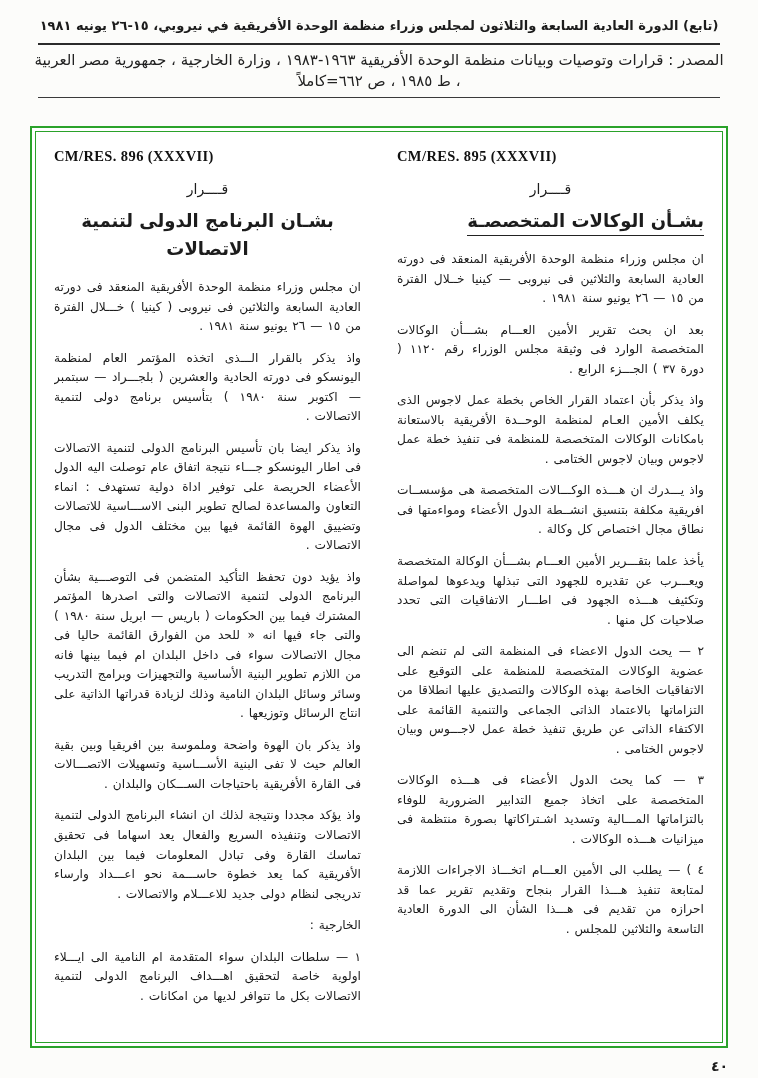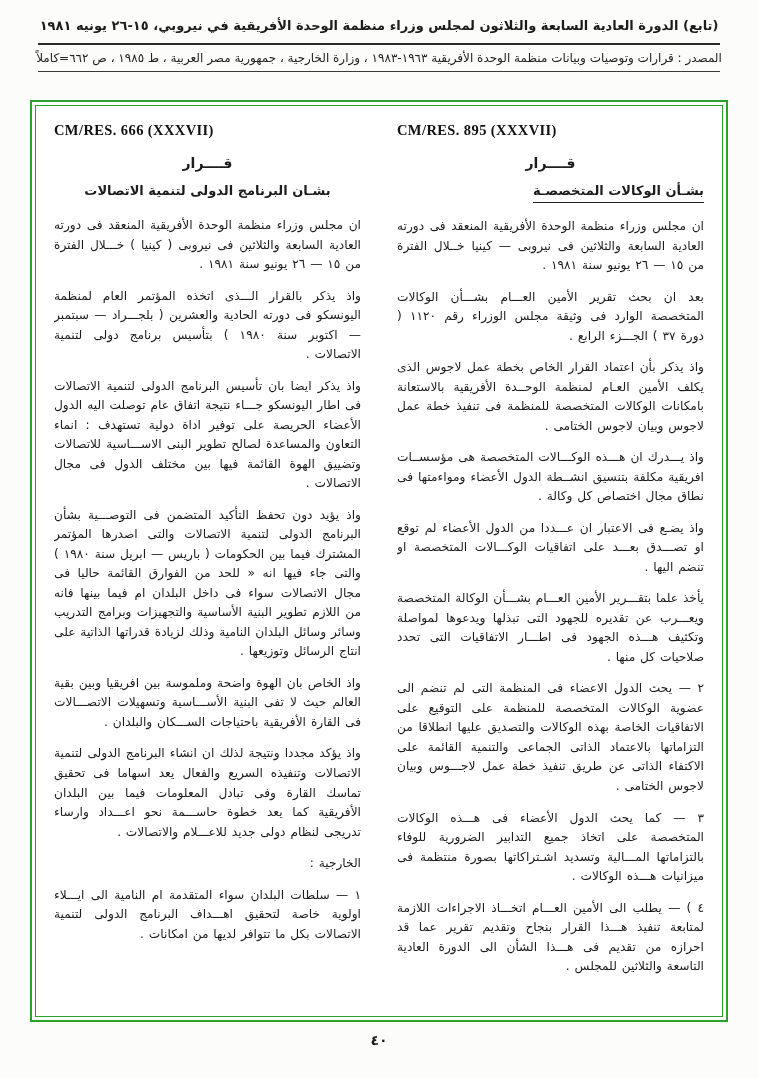--- a/index.html
+++ b/index.html
@@ -19,21 +19,21 @@
     font-size: 13px;
     font-weight: bold;
     line-height: 1.5;
   }
   .rule { border: none; }
   .rule-thick { border-top: 2.5px solid #2b2b2b; margin: 7px 8px 4px 8px; }
   .rule-thin  { border-top: 1px   solid #3a3a3a; margin: 4px 8px 0 8px; }
   .header-source {
     direction: rtl;
     text-align: center;
-    font-size: 12px;
+    font-size: 15px;
     color: #222;
     line-height: 1.4;
     padding: 1px 0;
   }
 
   
   .frame-outer {
     margin-top: 28px;
     border: 2px solid #2aa22a;
     padding: 3px;
@@ -62,27 +62,27 @@
     font-weight: bold;
     font-size: 14.5px;
     letter-spacing: 0.4px;
     margin-bottom: 16px;
     color: #111;
   }
   .res-title {
     direction: rtl;
     text-align: center;
     font-size: 14px;
-    font-weight: bold;
+    font-weight: normal;
     letter-spacing: 1px;
     margin-bottom: 10px;
   }
   .res-subtitle {
     direction: rtl;
-    font-size: 13px;
+    font-size: 18px;
     font-weight: bold;
     margin-bottom: 14px;
     line-height: 1.6;
   }
   .res-subtitle.align-start { text-align: right; }
   .res-subtitle.align-center { text-align: center; }
   .res-subtitle .subtitle-text.underlined {
     display: inline-block;
     border-bottom: 1.5px solid #222;
     padding-bottom: 0;
@@ -93,21 +93,20 @@
     direction: rtl;
     text-align: justify;
     font-size: 12.2px;
     line-height: 1.6;
     margin-bottom: 12px;
     word-spacing: 1px;
   }
 
   
   .page-number {
-    text-align: center;
     font-size: 14px;
     font-weight: bold;
     margin-top: 10px;
     direction: rtl;
   }
 </style>
 </head>
 <body>
 
 <div class="page">
@@ -132,50 +131,49 @@
           <div class="paragraphs">
 
               <p class="para">ان مجلس وزراء منظمة الوحدة الأفريقية المنعقد فى دورته العادية السابعة والثلاثين فى نيروبى — كينيا خــلال الفترة من ١٥ — ٢٦ يونيو سنة ١٩٨١ .</p>
 
               <p class="para">بعد ان بحث تقرير الأمين العـــام بشـــأن الوكالات المتخصصة الوارد فى وثيقة مجلس الوزراء رقم ١١٢٠ ( دورة ٣٧ ) الجـــزء الرابع .</p>
 
               <p class="para">واذ يذكر بأن اعتماد القرار الخاص بخطة عمل لاجوس الذى يكلف الأمين العـام لمنظمة الوحــدة الأفريقية بالاستعانة بامكانات الوكالات المتخصصة للمنظمة فى تنفيذ خطة عمل لاجوس وبيان لاجوس الختامى .</p>
 
               <p class="para">واذ يـــدرك ان هـــذه الوكـــالات المتخصصة هى مؤسســات افريقية مكلفة بتنسيق انشــطة الدول الأعضاء ومواءمتها فى نطاق مجال اختصاص كل وكالة .</p>
 
-              <p class="para">واذ يضـع فى الاعتبار ان عـــددا من الدول الأعضاء لم توقع او تصـــدق بعـــد على اتفاقيات الوكـــالات المتخصصة او تنضم اليها .</p>
 
               <p class="para">يأخذ علما بتقـــرير الأمين العـــام بشـــأن الوكالة المتخصصة ويعـــرب عن تقديره للجهود التى تبذلها ويدعوها لمواصلة وتكثيف هـــذه الجهود فى اطـــار الاتفاقيات التى تحدد صلاحيات كل منها .</p>
 
               <p class="para">٢ — يحث الدول الاعضاء فى المنظمة التى لم تنضم الى عضوية الوكالات المتخصصة للمنظمة على التوقيع على الاتفاقيات الخاصة بهذه الوكالات والتصديق عليها انطلاقا من التزاماتها بالاعتماد الذاتى الجماعى والتنمية القائمة على الاكتفاء الذاتى عن طريق تنفيذ خطة عمل لاجـــوس وبيان لاجوس الختامى .</p>
 
               <p class="para">٣ — كما يحث الدول الأعضاء فى هـــذه الوكالات المتخصصة على اتخاذ جميع التدابير الضرورية للوفاء بالتزاماتها المـــالية وتسديد اشـتراكاتها بصورة منتظمة فى ميزانيات هـــذه الوكالات .</p>
 
               <p class="para">٤ ) — يطلب الى الأمين العـــام اتخـــاذ الاجراءات اللازمة لمتابعة تنفيذ هـــذا القرار بنجاح وتقديم تقرير عما قد احرازه من تقديم فى هـــذا الشأن الى الدورة العادية التاسعة والثلاثين للمجلس .</p>
             </div>
         </section>
 
         <section class="column">
-          <div class="res-ref">CM/RES. 666 (XXXVII)</div>
+          <div class="res-ref">CM/RES. 896 (XXXVII)</div>
           <h2 class="res-title">قــــرار</h2>
           <h3 class="res-subtitle align-center">
             <span class="subtitle-text">بشـان البرنامج الدولى لتنمية الاتصالات</span>
           </h3>
           <div class="paragraphs">
 
               <p class="para">ان مجلس وزراء منظمة الوحدة الأفريقية المنعقد فى دورته العادية السابعة والثلاثين فى نيروبى ( كينيا ) خـــلال الفترة من ١٥ — ٢٦ يونيو سنة ١٩٨١ .</p>
 
               <p class="para">واذ يذكر بالقرار الـــذى اتخذه المؤتمر العام لمنظمة اليونسكو فى دورته الحادية والعشرين ( بلجـــراد — سبتمبر — اكتوبر سنة ١٩٨٠ ) بتأسيس برنامج دولى لتنمية الاتصالات .</p>
 
 
               <p class="para">واذ يذكر ايضا بان تأسيس البرنامج الدولى لتنمية الاتصالات فى اطار اليونسكو جـــاء نتيجة اتفاق عام توصلت اليه الدول الأعضاء الحريصة على توفير اداة دولية تستهدف : انماء التعاون والمساعدة لصالح تطوير البنى الاســـاسية للاتصالات وتضييق الهوة القائمة فيها بين مختلف الدول فى مجال الاتصالات .</p>
 
               <p class="para">واذ يؤيد دون تحفظ التأكيد المتضمن فى التوصـــية بشأن البرنامج الدولى لتنمية الاتصالات والتى اصدرها المؤتمر المشترك فيما بين الحكومات ( باريس — ابريل سنة ١٩٨٠ ) والتى جاء فيها انه « للحد من الفوارق القائمة حاليا فى مجال الاتصالات سواء فى داخل البلدان ام فيما بينها فانه من اللازم تطوير البنية الأساسية والتجهيزات وبرامج التدريب وسائر وسائل البلدان النامية وذلك لزيادة قدراتها الذاتية على انتاج الرسائل وتوزيعها .</p>
 
-              <p class="para">واذ الخاص بان الهوة واضحة وملموسة بين افريقيا وبين بقية العالم حيث لا تفى البنية الأســـاسية وتسهيلات الاتصـــالات فى القارة الأفريقية باحتياجات الســـكان والبلدان .</p>
+              <p class="para">واذ يذكر بان الهوة واضحة وملموسة بين افريقيا وبين بقية العالم حيث لا تفى البنية الأســـاسية وتسهيلات الاتصـــالات فى القارة الأفريقية باحتياجات الســـكان والبلدان .</p>
 
               <p class="para">واذ يؤكد مجددا ونتيجة لذلك ان انشاء البرنامج الدولى لتنمية الاتصالات وتنفيذه السريع والفعال يعد اسهاما فى تحقيق تماسك القارة وفى تبادل المعلومات فيما بين البلدان الأفريقية كما يعد خطوة حاســـمة نحو اعـــداد وارساء تدريجى لنظام دولى جديد للاعـــلام والاتصالات .</p>
 
               <p class="para">الخارجية :</p>
 
               <p class="para">١ — سلطات البلدان سواء المتقدمة ام النامية الى ايـــلاء اولوية خاصة لتحقيق اهـــداف البرنامج الدولى لتنمية الاتصالات بكل ما تتوافر لديها من امكانات .</p>
             </div>
         </section>
 
       </div>

